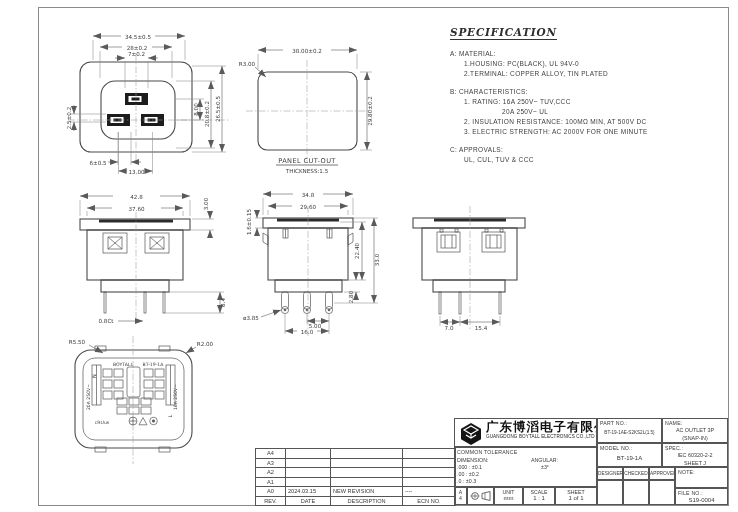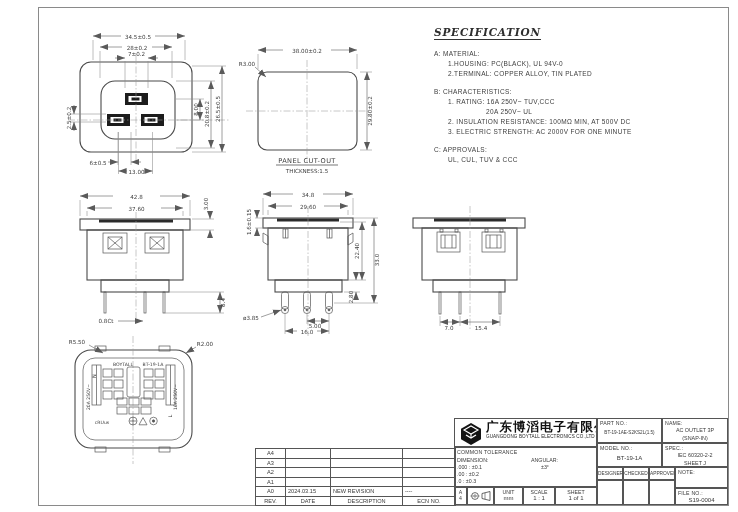--- a/index.html
+++ b/index.html
@@ -11,21 +11,21 @@
   .ol{fill:none;stroke:#4a4a4a;stroke-width:1.1;}
   .ol2{fill:none;stroke:#555;stroke-width:0.7;}
   .xl{stroke:#8a8a8a;stroke-width:0.55;fill:none;}
   .dl{stroke:#6a6a6a;stroke-width:0.65;fill:none;}
   .cl{stroke:#9a9a9a;stroke-width:0.55;fill:none;stroke-dasharray:7 2 1.5 2;}
   .dt{font-family:"DejaVu Sans",sans-serif;font-size:5.6px;fill:#3c3c3c;text-anchor:middle;}
   .dts{font-family:"DejaVu Sans",sans-serif;font-size:5px;fill:#3c3c3c;text-anchor:middle;}
   .dtl{font-family:"DejaVu Sans",sans-serif;font-size:6.6px;fill:#3c3c3c;text-anchor:middle;letter-spacing:.4px;}
   .mk{font-family:"DejaVu Sans",sans-serif;font-size:4.6px;fill:#3c3c3c;text-anchor:middle;}
   
-  #spec{position:absolute;left:434px;top:22px;width:286px;}
+  #spec{position:absolute;left:450px;top:22px;width:286px;}
   .spec-title{display:inline-block;font-family:"DejaVu Serif","Liberation Serif",serif;
               font-style:italic;font-weight:bold;font-size:10.5px;letter-spacing:.8px;
               border-bottom:1.4px solid #333;padding-bottom:1px;margin-bottom:9px;color:#2e2e2e;}
   .spec-line{font-size:6.5px;letter-spacing:.35px;line-height:10px;color:#3d3d3d;white-space:nowrap;}
   .ind1{padding-left:14px;}
   .ind2{padding-left:52px;}
   .spec-gap{height:8px;}
   
   #revtable{position:absolute;left:255px;top:448px;width:200px;height:57px;border-collapse:collapse;table-layout:fixed;}
   #revtable td{border:1px solid #555;font-size:5.6px;color:#3a3a3a;padding:0 2px;height:8.5px;

